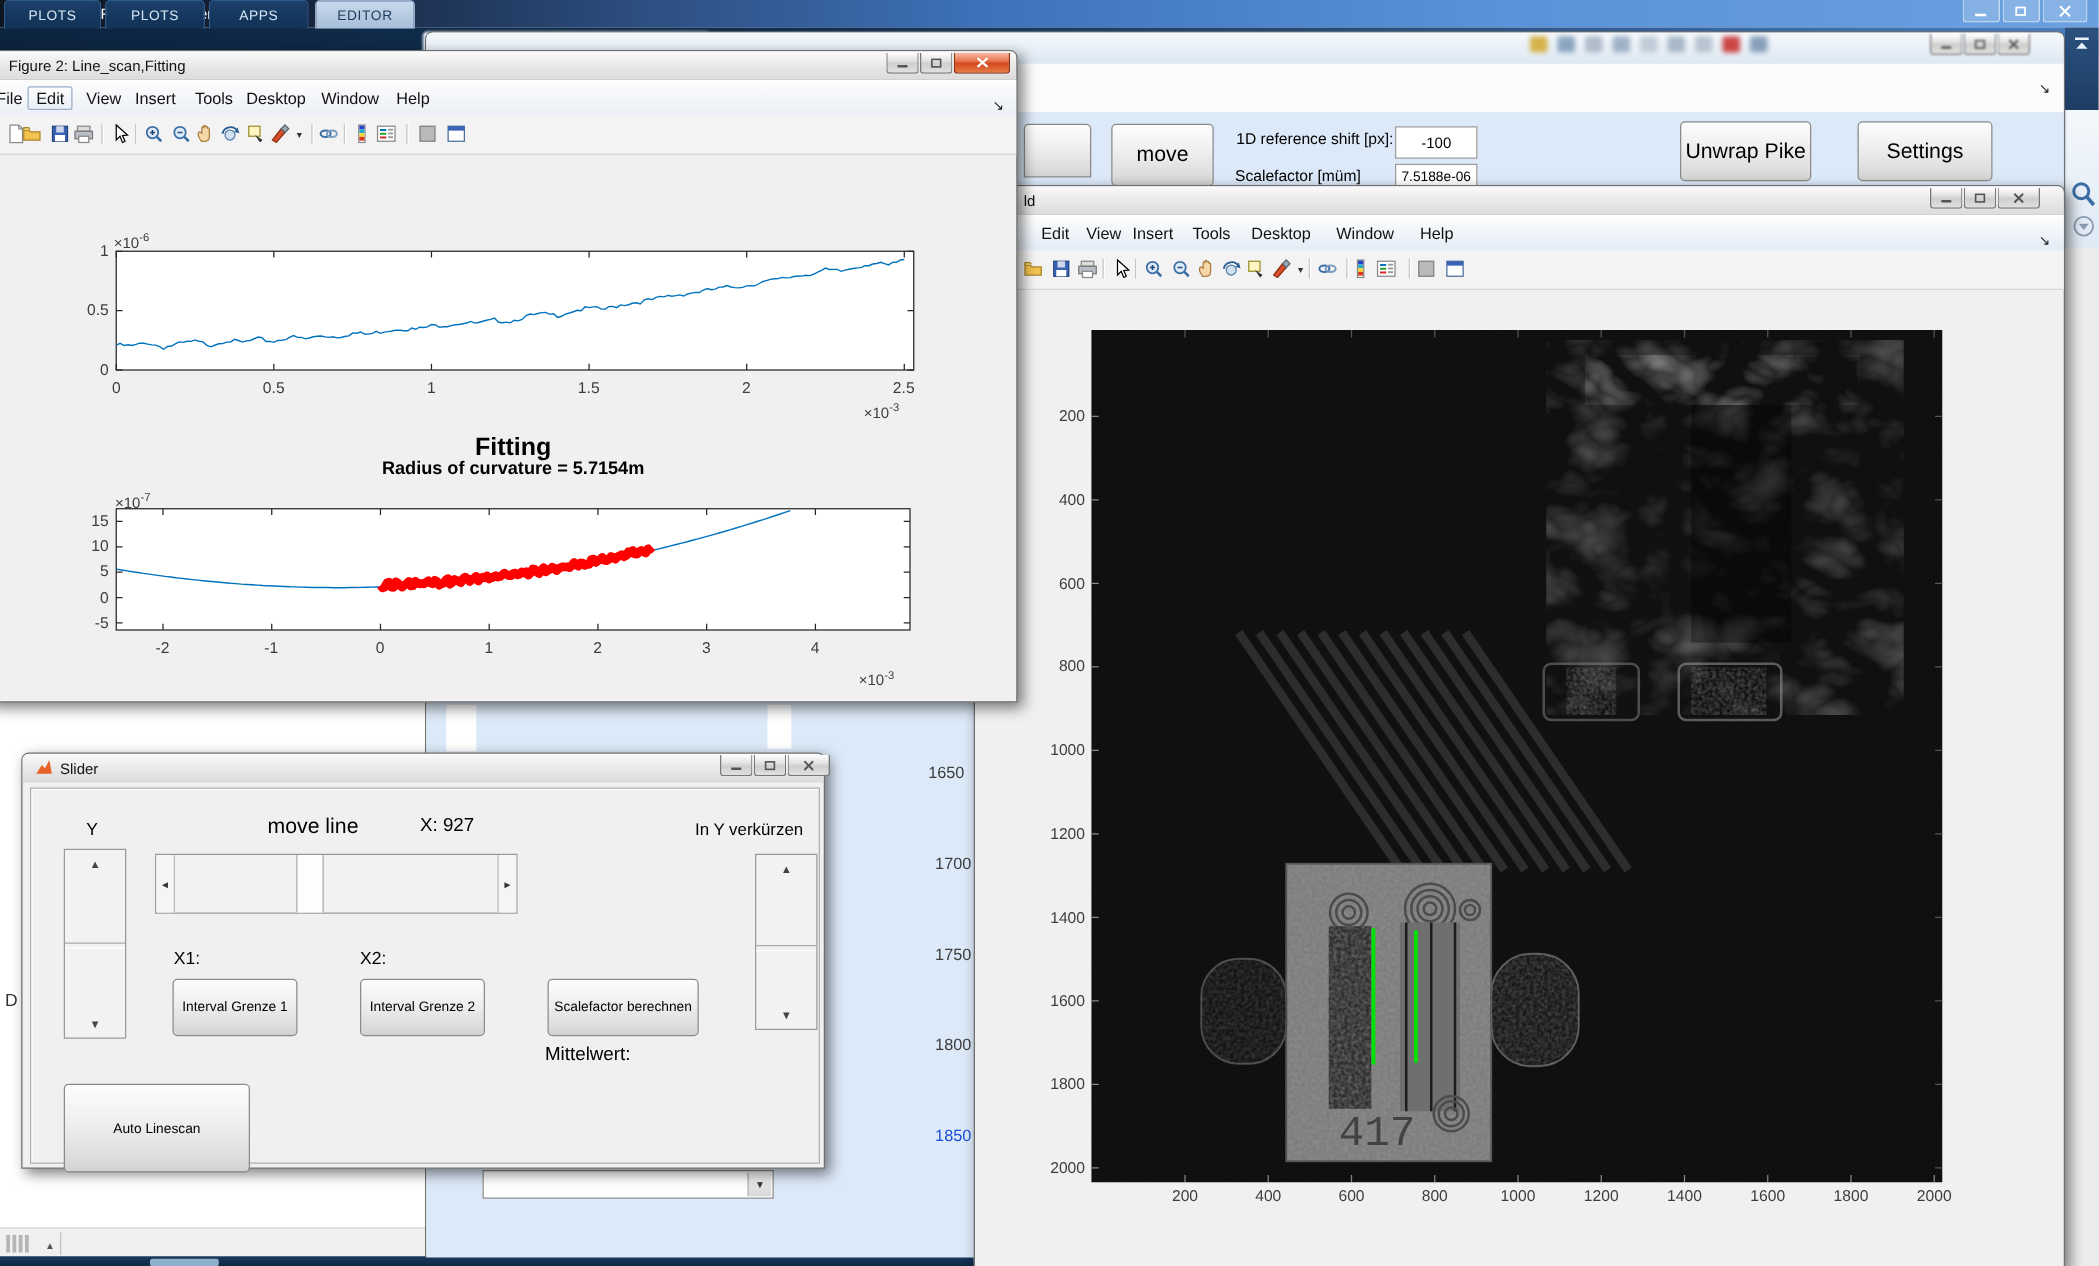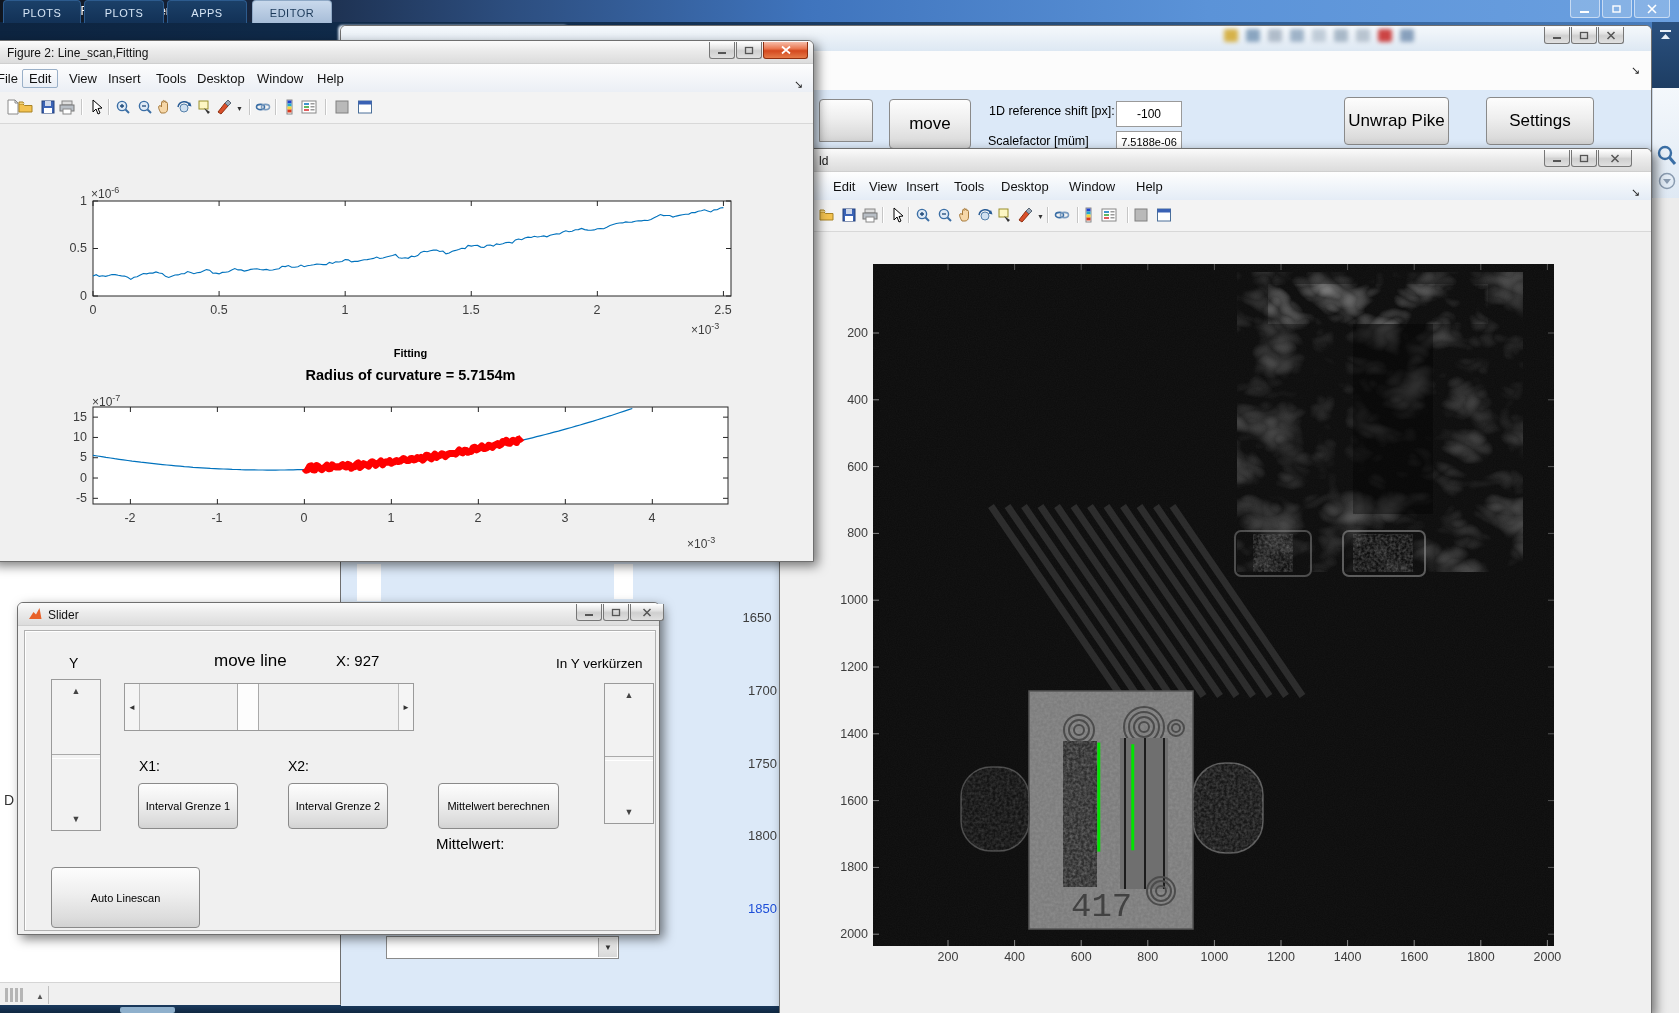--- a/index.html
+++ b/index.html
@@ -585,21 +585,21 @@
     <div class="expo" style="left: 696px; top: 494px;">×10<sup>-3</sup></div>
     <div class="ticklab" style="left: 58px; top: 248px; width: 38px; text-align: right;">0</div>
     <div class="ticklab" style="left: 58px; top: 200px; width: 38px; text-align: right;">0.5</div>
     <div class="ticklab" style="left: 58px; top: 153px; width: 38px; text-align: right;">1</div>
     <div class="ticklab" style="left: 82px; top: 262px; width: 40px; text-align: center;">0</div>
     <div class="ticklab" style="left: 208px; top: 262px; width: 40px; text-align: center;">0.5</div>
     <div class="ticklab" style="left: 334px; top: 262px; width: 40px; text-align: center;">1</div>
     <div class="ticklab" style="left: 460px; top: 262px; width: 40px; text-align: center;">1.5</div>
     <div class="ticklab" style="left: 586px; top: 262px; width: 40px; text-align: center;">2</div>
     <div class="ticklab" style="left: 712px; top: 262px; width: 40px; text-align: center;">2.5</div>
-    <div class="ptitle" style="left: 102px; top: 306px; width: 635px; font-size: 11px;">Fitting</div>
+    <div class="ptitle" style="left: 102px; top: 306px; width: 635px; font-size: 20px;">Fitting</div>
     <div class="ptitle" style="left: 102px; top: 325.5px; width: 635px; font-size: 14.5px;">Radius of curvature = 5.7154m</div>
     <div class="ticklab" style="left: 58px; top: 450px; width: 38px; text-align: right;">-5</div>
     <div class="ticklab" style="left: 58px; top: 429.7px; width: 38px; text-align: right;">0</div>
     <div class="ticklab" style="left: 58px; top: 409.4px; width: 38px; text-align: right;">5</div>
     <div class="ticklab" style="left: 58px; top: 389.1px; width: 38px; text-align: right;">10</div>
     <div class="ticklab" style="left: 58px; top: 368.8px; width: 38px; text-align: right;">15</div>
     <div class="ticklab" style="left: 119px; top: 470px; width: 40px; text-align: center;">-2</div>
     <div class="ticklab" style="left: 206px; top: 470px; width: 40px; text-align: center;">-1</div>
     <div class="ticklab" style="left: 293px; top: 470px; width: 40px; text-align: center;">0</div>
     <div class="ticklab" style="left: 380px; top: 470px; width: 40px; text-align: center;">1</div>
@@ -651,16 +651,16 @@
   <div class="vscroll" style="left:586px;top:80px;width:50px;height:141px">
     <div class="varrow" style="top:6px">▲</div>
     <div class="abs" style="left:0;top:72px;width:100%;height:3px;border-top:1px solid #aaa;border-bottom:1px solid #fff"></div>
     <div class="varrow" style="bottom:6px">▼</div>
   </div>
 
   <div class="abs" style="left:121px;top:155px;font-size:14px">X1:</div>
   <div class="abs" style="left:270px;top:155px;font-size:14px">X2:</div>
   <div class="pbtn" style="left:120px;top:180px;width:100px;height:46px;font-size:11px">Interval Grenze 1</div>
   <div class="pbtn" style="left:270px;top:180px;width:100px;height:46px;font-size:11px">Interval Grenze 2</div>
-  <div class="pbtn" style="left:420px;top:180px;width:121px;height:46px;font-size:11px">Mittelwert berechnen</div>
+  <div class="pbtn" style="left:420px;top:180px;width:121px;height:46px;font-size:11px">Scalefactor berechnen</div>
   <div class="abs" style="left:418px;top:232px;font-size:15px">Mittelwert:</div>
-  <div class="pbtn" style="left:33px;top:264px;width:149px;height:61px;font-size:11px">Auto Linescan</div>
+  <div class="pbtn" style="left:33px;top:264px;width:149px;height:71px;font-size:11px">Auto Linescan</div>
 </div>
 
 </body></html>

